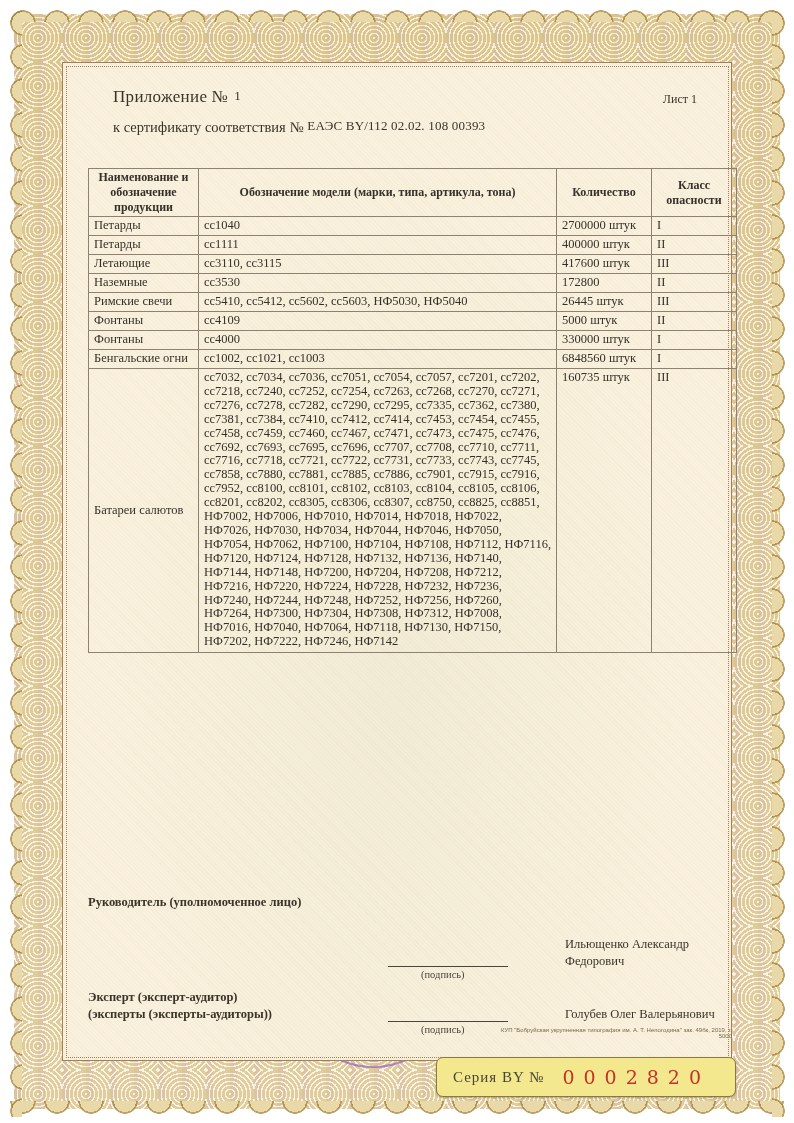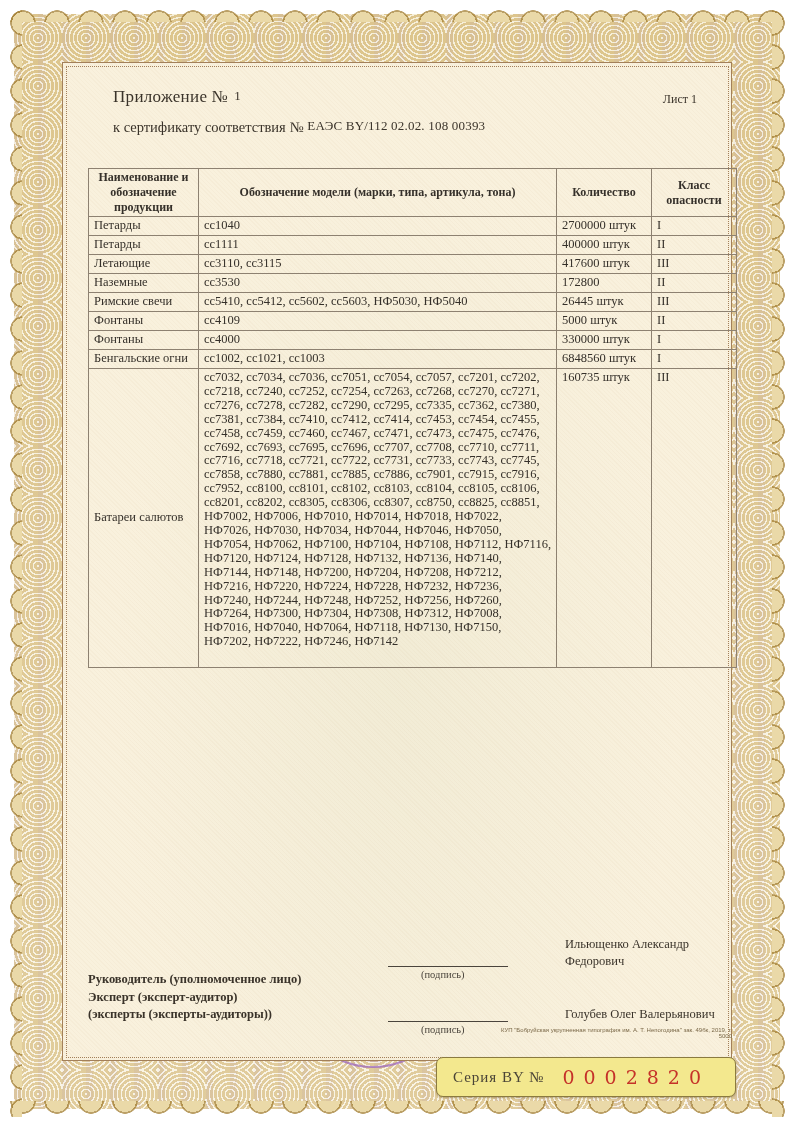--- a/index.html
+++ b/index.html
@@ -49,21 +49,21 @@
   .hdr-cert .cert-no { font-size:13px; vertical-align:1.5px; margin-left:4px; letter-spacing:.2px; }
   
   table.products {
     position:absolute; left:25px; top:105px; width:648px;
     border-collapse:collapse; table-layout:fixed;
     font-size:12.5px; color:#35302a;
   }
   table.products th, table.products td { border:1px solid #8d8171; padding:1px 5px; text-align:left; vertical-align:top; }
   table.products th { height:46px; font-weight:bold; text-align:center; vertical-align:middle; font-size:12px; line-height:1.25; }
   table.products td { height:19px; line-height:1.25; }
-  tr.tall td.cell-models { line-height:13.9px; padding-top:2px; padding-bottom:18px; }
+  tr.tall td.cell-models { line-height:13.9px; padding-top:2px; padding-bottom:3px; }
   tr.tall td.cell-name { vertical-align:middle; }
   
   .foot-label { position:absolute; font-weight:bold; font-size:12.5px; line-height:17px; width:260px; }
   .foot-name  { position:absolute; font-size:12.5px; line-height:17px; width:170px; }
   .sig-line { position:absolute; width:120px; border-top:1px solid #4a443c; }
   .sig-caption { position:absolute; font-size:10.5px; color:#4a443c; }
   .stamp-svg, .ink-svg { position:absolute; pointer-events:none; }
   
   .fine-print { position:absolute; right:62px; bottom:84px; width:240px; font-size:6px; color:#7a6848; text-align:right; font-family:"Liberation Sans", sans-serif; z-index:3; }
   .serial-box {
@@ -162,21 +162,21 @@
           </tr>
           <tr class="tall">
             <td class="cell-name">Батареи салютов</td>
             <td class="cell-models">cc7032, cc7034, cc7036, cc7051, cc7054, cc7057, cc7201, cc7202, cc7218, cc7240, cc7252, cc7254, cc7263, cc7268, cc7270, cc7271, cc7276, cc7278, cc7282, cc7290, cc7295, cc7335, cc7362, cc7380, cc7381, cc7384, cc7410, cc7412, cc7414, cc7453, cc7454, cc7455, cc7458, cc7459, cc7460, cc7467, cc7471, cc7473, cc7475, cc7476, cc7692, cc7693, cc7695, cc7696, cc7707, cc7708, cc7710, cc7711, cc7716, cc7718, cc7721, cc7722, cc7731, cc7733, cc7743, cc7745, cc7858, cc7880, cc7881, cc7885, cc7886, cc7901, cc7915, cc7916, cc7952, cc8100, cc8101, cc8102, cc8103, cc8104, cc8105, cc8106, cc8201, cc8202, cc8305, cc8306, cc8307, cc8750, cc8825, cc8851, НФ7002, НФ7006, НФ7010, НФ7014, НФ7018, НФ7022, НФ7026, НФ7030, НФ7034, НФ7044, НФ7046, НФ7050, НФ7054, НФ7062, НФ7100, НФ7104, НФ7108, НФ7112, НФ7116, НФ7120, НФ7124, НФ7128, НФ7132, НФ7136, НФ7140, НФ7144, НФ7148, НФ7200, НФ7204, НФ7208, НФ7212, НФ7216, НФ7220, НФ7224, НФ7228, НФ7232, НФ7236, НФ7240, НФ7244, НФ7248, НФ7252, НФ7256, НФ7260, НФ7264, НФ7300, НФ7304, НФ7308, НФ7312, НФ7008, НФ7016, НФ7040, НФ7064, НФ7118, НФ7130, НФ7150, НФ7202, НФ7222, НФ7246, НФ7142</td>
             <td class="cell-qty">160735 штук</td>
             <td class="cell-class">III</td>
           </tr>
         </tbody>
     </table>
 
-    <div class="foot-label" style="left:25px; top:908px;">
+    <div class="foot-label" style="left:25px; top:831px;">
       <div>Руководитель (уполномоченное лицо)</div>
     </div>
     <div class="foot-name" style="left:502px; top:873px;">
       <div>Ильющенко Александр</div>
       <div>Федорович</div>
     </div>
     <div class="sig-line" style="left:325px; top:903px;"></div>
     <div class="sig-caption" style="left:358px; top:906px;">(подпись)</div>
 
     <div class="foot-label" style="left:25px; top:926px;">

